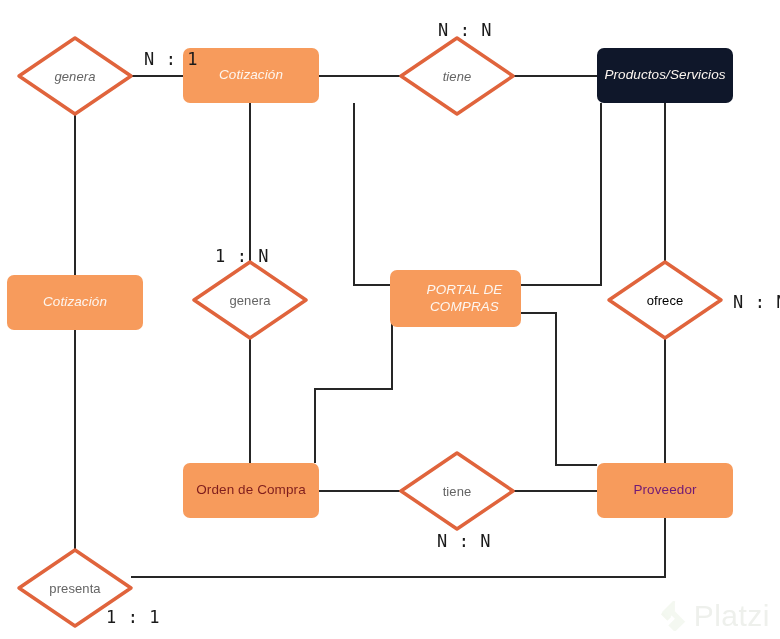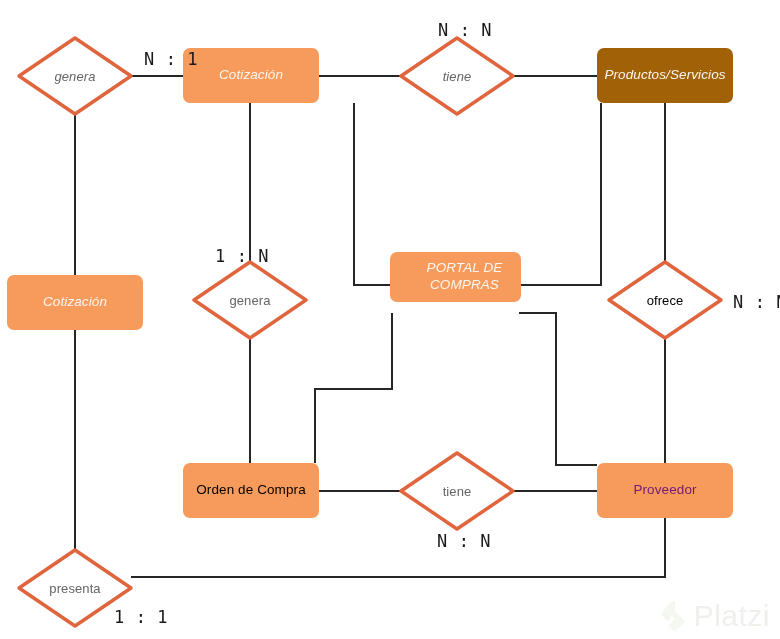--- a/index.html
+++ b/index.html
@@ -108,30 +108,30 @@
       <polyline points="519,313 556,313 556,465 597,465" fill="none" stroke="#262626" stroke-width="2"></polyline>
       <polyline points="319,491 401,491" fill="none" stroke="#262626" stroke-width="2"></polyline>
       <polyline points="513,491 597,491" fill="none" stroke="#262626" stroke-width="2"></polyline>
       <polyline points="131,577 665,577 665,518" fill="none" stroke="#262626" stroke-width="2"></polyline>
     </svg>
 
   <div id="entities-layer">
       <div class="entity" style="left: 183px; top: 48px; width: 136px; height: 55px; background: rgb(247, 155, 92); color: rgb(253, 246, 240);">
         <span>Cotización</span>
       </div>
-      <div class="entity" style="left: 597px; top: 48px; width: 136px; height: 55px; background: #a16207; color: rgb(253, 246, 240);">
+      <div class="entity" style="left: 597px; top: 48px; width: 136px; height: 55px; background: #0f172a; color: rgb(253, 246, 240);">
         <span>Productos/Servicios</span>
       </div>
       <div class="entity" style="left: 7px; top: 275px; width: 136px; height: 55px; background: rgb(247, 155, 92); color: rgb(253, 246, 240); text-align: right;">
         <span>Cotización</span>
       </div>
-      <div class="entity" style="left: 390px; top: 252px; width: 131px; height: 50px; background: rgb(247, 155, 92); color: rgb(253, 246, 240); padding-left: 24px;">
+      <div class="entity" style="left: 390px; top: 270px; width: 131px; height: 57px; background: rgb(247, 155, 92); color: rgb(253, 246, 240); padding-left: 24px;">
         <span>PORTAL DE COMPRAS</span>
       </div>
-      <div class="entity plain" style="left: 183px; top: 463px; width: 136px; height: 55px; background: rgb(247, 155, 92); color: #000000;">
+      <div class="entity plain" style="left: 183px; top: 463px; width: 136px; height: 55px; background: rgb(247, 155, 92); color: #7f1d1d;">
         <span>Orden de Compra</span>
       </div>
       <div class="entity plain" style="left: 597px; top: 463px; width: 136px; height: 55px; background: rgb(247, 155, 92); color: #701a75;">
         <span>Proveedor</span>
       </div>
     </div>
   <div id="relations-layer">
       <div class="rel" style="left: 15px; top: 34px; width: 120px; height: 84px;">
         <svg width="120" height="84" viewBox="0 0 120 84">
           <polygon points="60,4 116,42 60,80 4,42" fill="#ffffff" stroke="#E0643C" stroke-width="3.5" stroke-linejoin="round"></polygon>
@@ -168,21 +168,21 @@
         </svg>
         <div class="rel-label" style="color: rgb(100, 100, 100);">presenta</div>
       </div>
     </div>
   <div id="cards-layer">
       <div class="card" style="left: 144px; top: 49px; color: rgb(26, 26, 26);">N : 1</div>
       <div class="card" style="left: 438px; top: 20px; color: rgb(26, 26, 26);">N : N</div>
       <div class="card" style="left: 215px; top: 246px; color: rgb(26, 26, 26);">1 : N</div>
       <div class="card" style="left: 733px; top: 292px; color: rgb(26, 26, 26);">N : N</div>
       <div class="card" style="left: 437px; top: 531px; color: rgb(26, 26, 26);">N : N</div>
-      <div class="card" style="left: 114px; top: 607px; color: rgb(26, 26, 26); text-align: right;">1 : 1</div>
+      <div class="card" style="left: 106px; top: 607px; color: rgb(26, 26, 26); text-align: right;">1 : 1</div>
     </div>
 
   <div id="watermark">
     <svg width="30" height="30" viewBox="0 0 32 32">
       <path d="M14 3 L3 14 L10 21 L14 17 L8 11 L19 0.5 Z" fill="#f3f7ef"></path>
       <path d="M18 11 L29 22 L18 33 L11 26 L18 19 L14.5 15.5 L11 19 L4 12 L18 -2 Z" fill="#f3f7ef" opacity="0.9"></path>
     </svg>
     <span class="wm-text">Platzi</span>
   </div>
 

